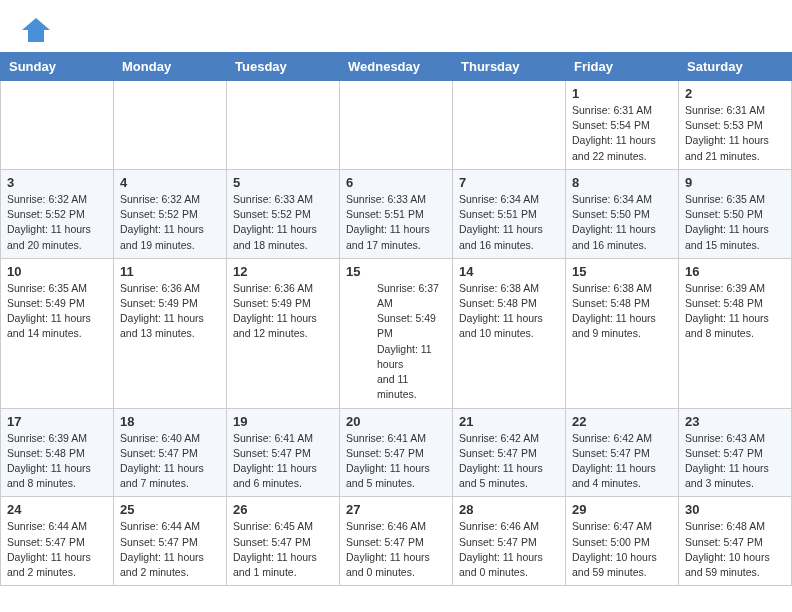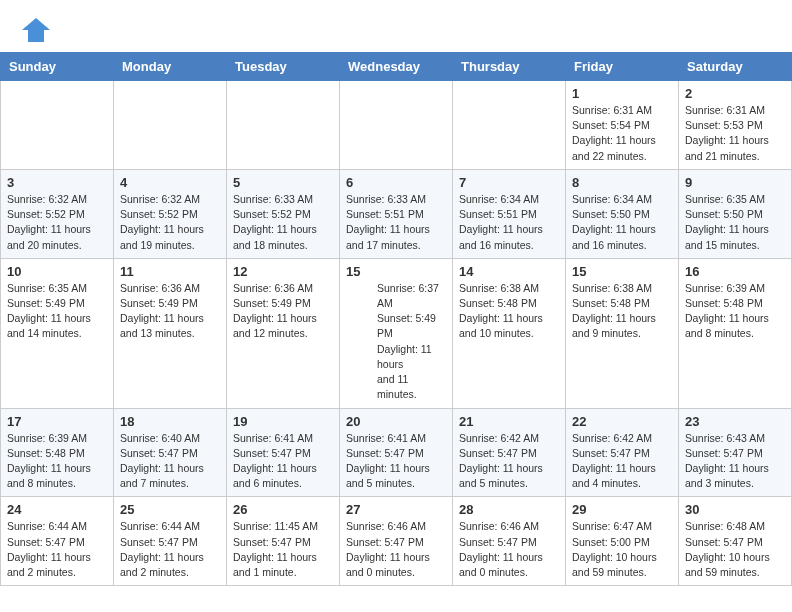--- a/index.html
+++ b/index.html
@@ -238,21 +238,21 @@
         </td>
         <td>
           <div class="day-num">25</div>
           <div class="day-info" style="white-space: pre-line;">Sunrise: 6:44 AM
 Sunset: 5:47 PM
 Daylight: 11 hours
 and 2 minutes.</div>
         </td>
         <td>
           <div class="day-num">26</div>
-          <div class="day-info" style="white-space: pre-line;">Sunrise: 11:45 AM
+          <div class="day-info" style="white-space: pre-line;">Sunrise: 6:45 AM
 Sunset: 5:47 PM
 Daylight: 11 hours
 and 1 minute.</div>
         </td>
         <td>
           <div class="day-num">27</div>
           <div class="day-info" style="white-space: pre-line;">Sunrise: 6:46 AM
 Sunset: 5:47 PM
 Daylight: 11 hours
 and 0 minutes.</div>

